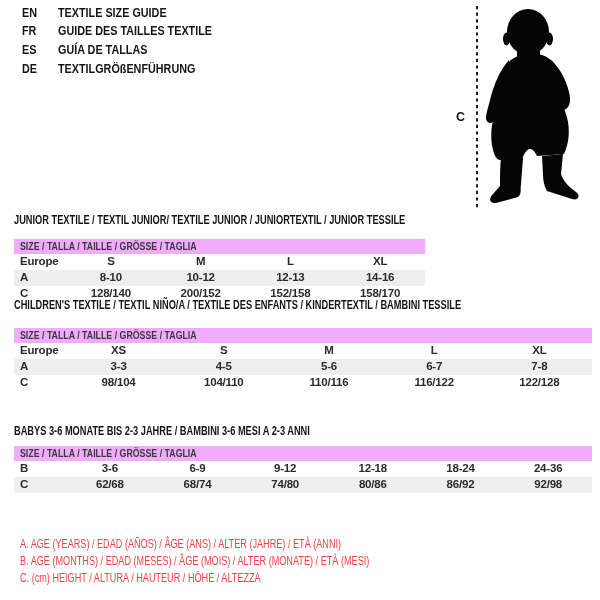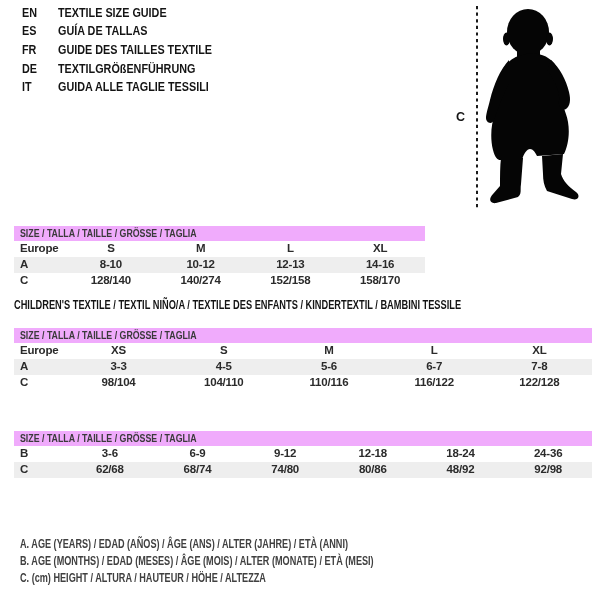--- a/index.html
+++ b/index.html
@@ -40,45 +40,41 @@
   table { width:100%; border-collapse:collapse; table-layout:fixed;
           font-size:11.5px; font-weight:bold; color:#2b2b2b; letter-spacing:-0.2px; }
   col.c0 { width:52px; }
   td { height:16px; line-height:15.5px; text-align:center; padding:0;
        overflow:hidden; white-space:nowrap; }
   td.lbl { text-align:left; padding-left:6px; }
   tr.shaded { background:#eeeeee; }
 
   
   .legend { position:absolute; left:20px; top:536px; }
-  .legend-row { font-size:12px; font-weight:bold; line-height:17px; color:#404040; white-space:nowrap; }
+  .legend-row { font-size:12px; font-weight:normal; line-height:17px; color:#ef4444; white-space:nowrap; }
 </style>
 </head>
 <body>
 
 <div class="langs">
   <div class="lang-row">
     <span class="lang-code"><span class="sq sq80">EN</span></span>
     <span><span class="sq sq80">TEXTILE SIZE GUIDE</span></span>
   </div>
   <div class="lang-row">
+    <span class="lang-code"><span class="sq sq80">FR</span></span>
+    <span><span class="sq sq80">GUIDE DES TAILLES TEXTILE</span></span>
+  </div>
+  <div class="lang-row">
     <span class="lang-code"><span class="sq sq80">ES</span></span>
     <span><span class="sq sq80">GUÍA DE TALLAS</span></span>
   </div>
   <div class="lang-row">
-    <span class="lang-code"><span class="sq sq80">FR</span></span>
-    <span><span class="sq sq80">GUIDE DES TAILLES TEXTILE</span></span>
-  </div>
-  <div class="lang-row">
     <span class="lang-code"><span class="sq sq80">DE</span></span>
     <span><span class="sq sq80">TEXTILGRÖßENFÜHRUNG</span></span>
-  </div>
-  <div class="lang-row">
-    <span class="lang-code"><span class="sq sq80">IT</span></span>
-    <span><span class="sq sq80">GUIDA ALLE TAGLIE TESSILI</span></span>
   </div>
 </div>
 
 <div class="figure-wrap">
   <svg width="145" height="210" viewBox="0 0 145 210">
     <text x="8" y="119" font-size="12.5" font-weight="bold" fill="#141414">C</text>
     <line x1="29" y1="4" x2="29" y2="207" stroke="#1a1a1a" stroke-width="2" stroke-dasharray="3.2 3.4"></line>
     <g fill="#050505">
       <ellipse cx="80" cy="30" rx="21" ry="23"></ellipse>
       <ellipse cx="58.5" cy="37" rx="3.5" ry="6.5"></ellipse>
@@ -96,20 +92,23 @@
                C114,109 110,105 111,99 C112,91 108,80 99,68 Z"></path>
       <path d="M53,156 L75,156 L73,182 C72,188 74,192 70,195
                L48,201 C42,202 40,197 45,192 L52,184 C52,174 52,164 53,156 Z"></path>
       <path d="M94,154 L115,152 L113,172 C115,179 121,185 128,190
                C133,194 130,199 124,197 L99,189 C96,184 95,178 95,172 Z"></path>
     </g>
   </svg>
 </div>
 
 <div class="tblock tb1">
+  <div class="ttitle">
+    <span class="sq sq74">JUNIOR TEXTILE / TEXTIL JUNIOR/ TEXTILE JUNIOR / JUNIORTEXTIL / JUNIOR TESSILE</span>
+  </div>
   <div class="sizebar">
     <span class="sq sq80">SIZE / TALLA / TAILLE / GRÖSSE / TAGLIA</span>
   </div>
   <table>
     <colgroup>
         <col class="c0">
       </colgroup>
     <tbody>
         <tr>
           <td class="lbl">Europe</td>
@@ -121,21 +120,21 @@
         <tr class="shaded">
           <td class="lbl">A</td>
           <td>8-10</td>
           <td>10-12</td>
           <td>12-13</td>
           <td>14-16</td>
         </tr>
         <tr>
           <td class="lbl">C</td>
           <td>128/140</td>
-          <td>140/274</td>
+          <td>200/152</td>
           <td>152/158</td>
           <td>158/170</td>
         </tr>
       </tbody>
   </table>
 </div>
 
 <div class="tblock tb2">
   <div class="ttitle">
     <span class="sq sq74">CHILDREN'S TEXTILE / TEXTIL NIÑO/A / TEXTILE DES ENFANTS / KINDERTEXTIL / BAMBINI TESSILE</span>
@@ -170,20 +169,23 @@
           <td>104/110</td>
           <td>110/116</td>
           <td>116/122</td>
           <td>122/128</td>
         </tr>
       </tbody>
   </table>
 </div>
 
 <div class="tblock tb3">
+  <div class="ttitle">
+    <span class="sq sq74">BABYS 3-6 MONATE BIS 2-3 JAHRE / BAMBINI 3-6 MESI A 2-3 ANNI</span>
+  </div>
   <div class="sizebar">
     <span class="sq sq80">SIZE / TALLA / TAILLE / GRÖSSE / TAGLIA</span>
   </div>
   <table>
     <colgroup>
         <col class="c0">
       </colgroup>
     <tbody>
         <tr>
           <td class="lbl">B</td>
@@ -193,21 +195,21 @@
           <td>12-18</td>
           <td>18-24</td>
           <td>24-36</td>
         </tr>
         <tr class="shaded">
           <td class="lbl">C</td>
           <td>62/68</td>
           <td>68/74</td>
           <td>74/80</td>
           <td>80/86</td>
-          <td>48/92</td>
+          <td>86/92</td>
           <td>92/98</td>
         </tr>
       </tbody>
   </table>
 </div>
 
 <div class="legend">
   <div class="legend-row">
     <span class="sq sq76">A. AGE (YEARS) / EDAD (AÑOS) / ÂGE (ANS) / ALTER (JAHRE) / ETÀ (ANNI)</span>
   </div>

